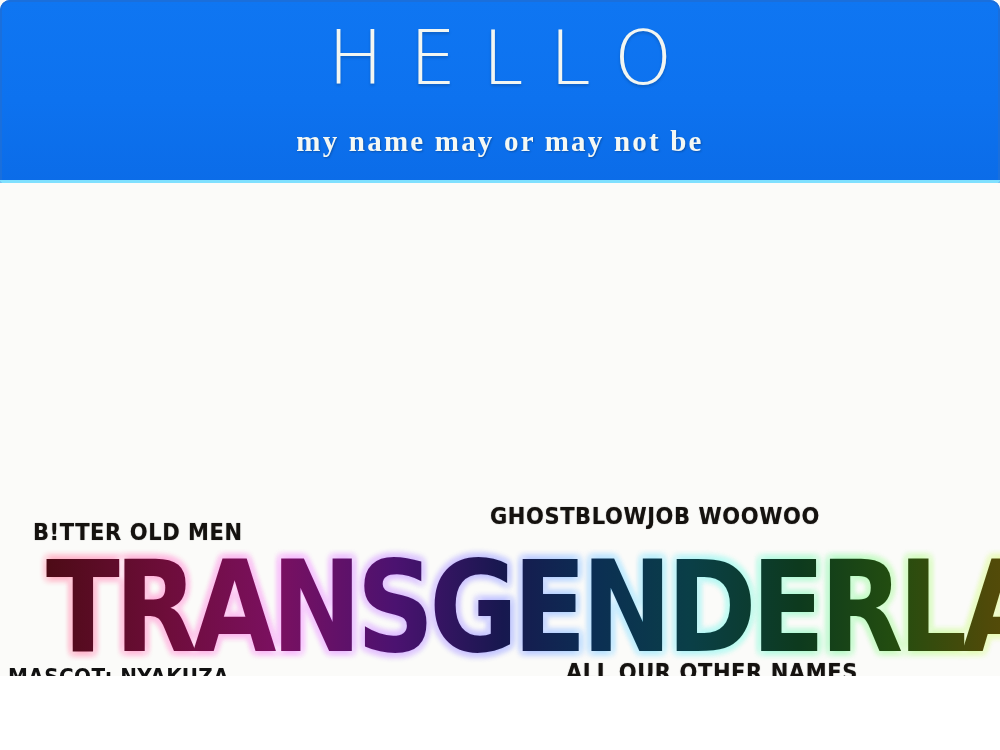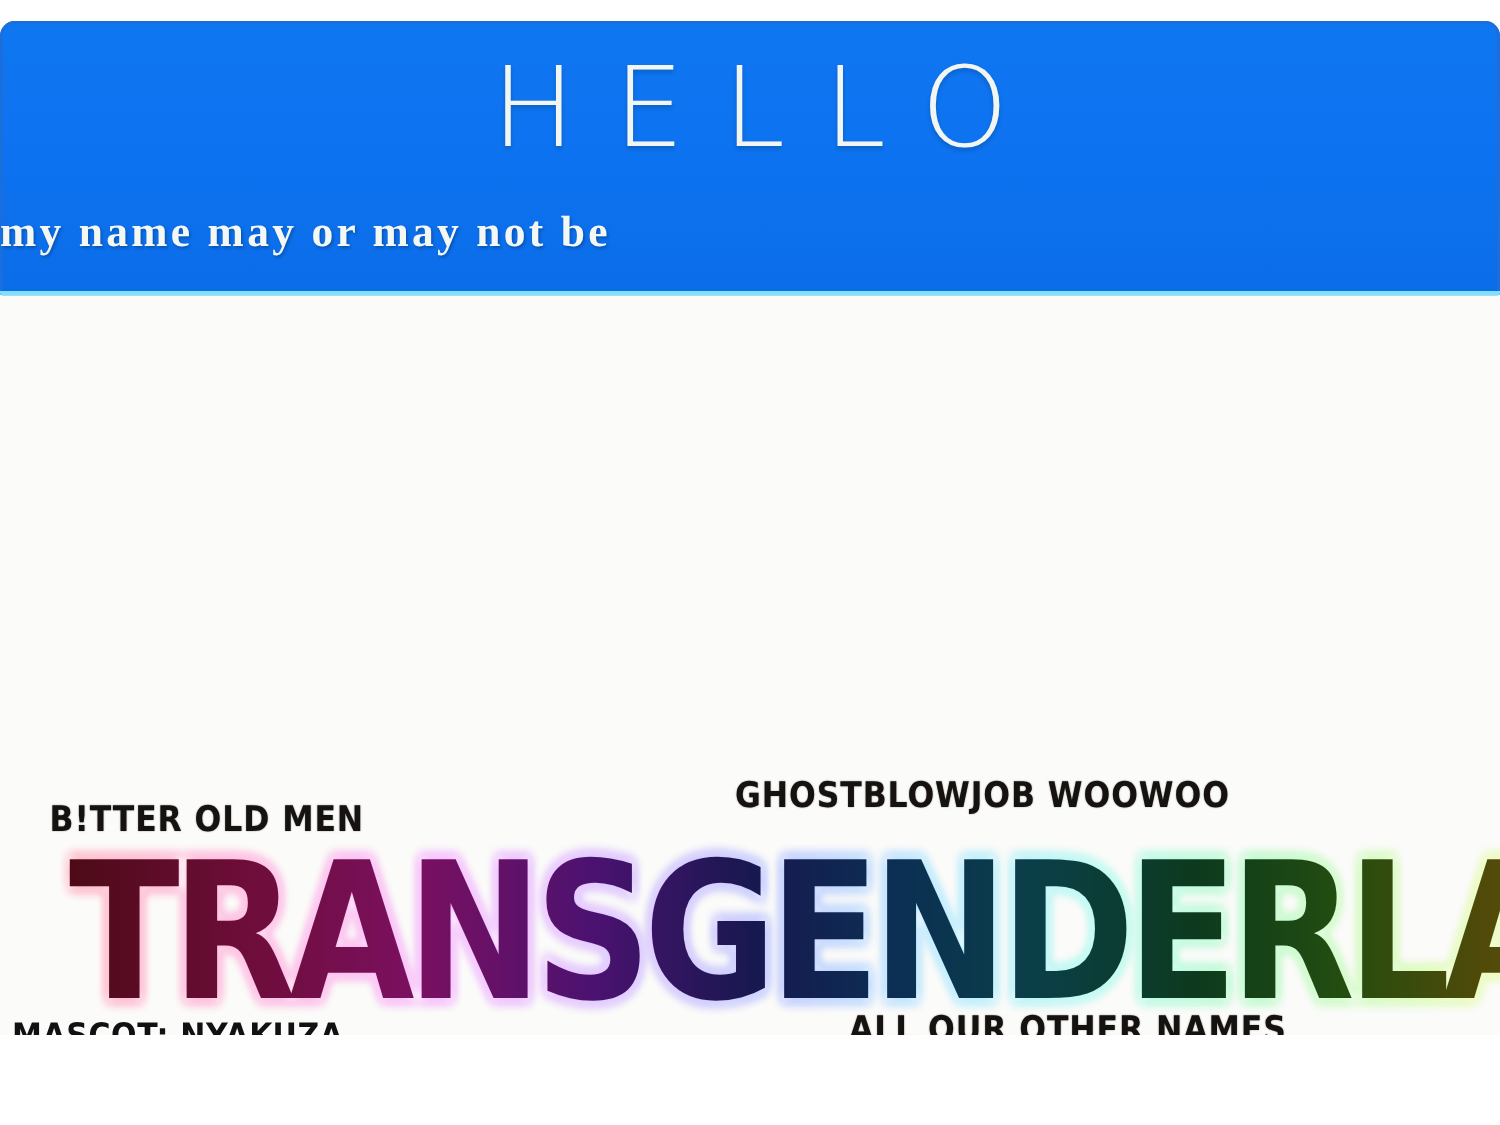--- a/index.html
+++ b/index.html
@@ -5,21 +5,20 @@
   html,body{margin:0;padding:0;}
   body{
     width:1000px;height:750px;overflow:hidden;
     background:#ffffff;
     font-family:"Liberation Sans",sans-serif;
   }
   #page{
     position:relative;width:1000px;height:676px;
     background:#fbfbf9;
     overflow:hidden;
-    margin-top:14px;
   }
 
   
   .nametag{
     position:absolute;left:0;top:0;width:1000px;height:183px;
     background:linear-gradient(180deg,#0f76f2 0%,#0d72ef 55%,#0b6ce8 100%);
     border-radius:10px 10px 2px 2px;
     box-shadow:inset 0 0 0 2px #1a6fdc;
     overflow:hidden;
   }
@@ -35,20 +34,21 @@
     font-size:74px;
     line-height:84px;
     letter-spacing:26px;
     text-indent:26px;
     color:#f2f6f2;
     text-shadow:0 2px 3px rgba(0,0,0,.18);
     white-space:nowrap;
   }
   .tagline{
     position:absolute;left:0;right:0;top:124px;
+    text-align:center;
     font-family:"Liberation Serif",serif;
     font-weight:bold;
     font-size:29px;
     line-height:34px;
     letter-spacing:2.2px;
     color:#f4f8f4;
     text-shadow:1px 1px 2px rgba(0,0,0,.25);
     white-space:nowrap;
   }
 

